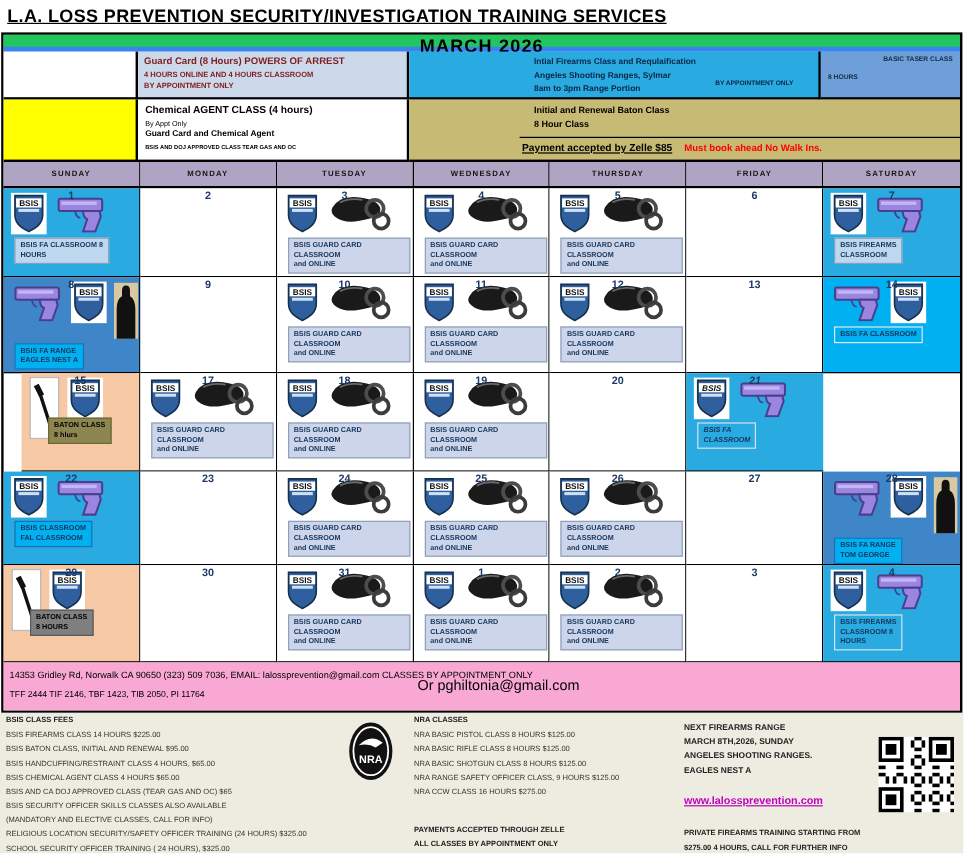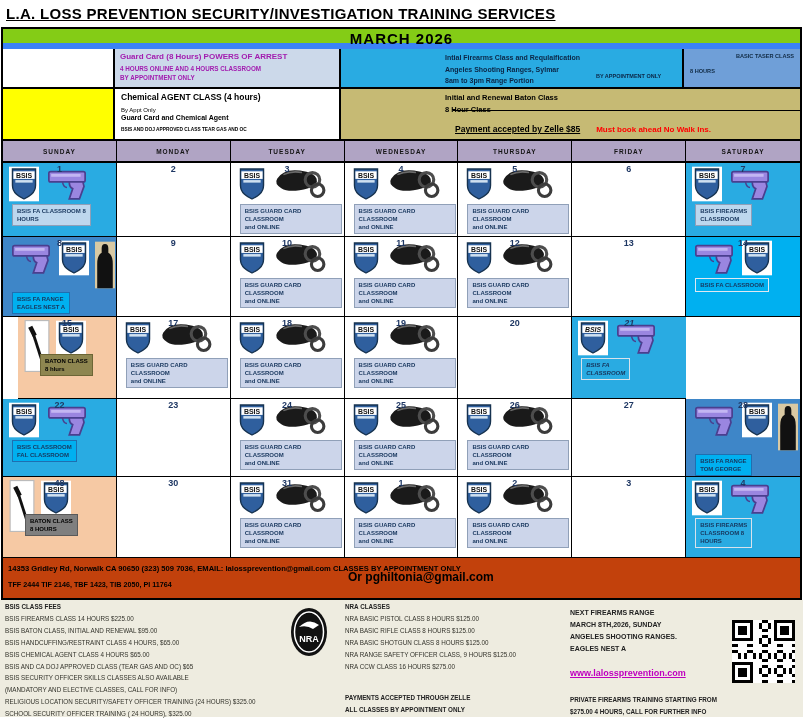--- a/index.html
+++ b/index.html
@@ -1,46 +1,46 @@
 <!DOCTYPE html>
 <html><head>
 <meta charset="utf-8">
 <style>
   *{box-sizing:border-box;margin:0;padding:0}
   html,body{width:803px;height:720px;overflow:hidden;background:#fff;
     font-family:"Liberation Sans",sans-serif;color:#000}
   .page-title{height:27px;padding:5px 0 0 6px;font-size:15px;font-weight:bold;
     text-decoration:underline;letter-spacing:.3px;white-space:nowrap}
   .sheet{margin:0 1px;border:2px solid #000}
-  .month-bar{height:20px;background:#84cc16;border-bottom:6px solid #3b82f6;
+  .month-bar{height:14px;background:#22c55e;border-bottom:4px solid #3b82f6;
     text-align:center;font-size:15px;font-weight:bold;line-height:19px;letter-spacing:1px}
   .hdr-rowA{display:grid;grid-template-columns:112px 226px 343px 1fr;height:40px}
   .hdr-rowB{display:grid;grid-template-columns:112px 226px 1fr;height:52px}
   .blk{position:relative;border-right:2px solid #000;border-bottom:2px solid #000;overflow:hidden}
   .blk:last-child{border-right:none}
   .blank-blk{background:#fff}
-  .guard-blk{background:#ccd9ea;color:#a21caf;padding:3px 5px}
+  .guard-blk{background:#ccd9ea;color:#7f1d1d;padding:3px 5px}
   .guard-blk .t{font-size:8px;font-weight:bold;margin-bottom:4px}
   .guard-blk .s{font-size:6.3px;font-weight:bold;line-height:8.5px}
   .fire-blk{background:#29abe2;color:#0b2545;padding:3px 4px 2px 104px;
     font-size:7px;font-weight:bold;line-height:11.5px}
   .fire-blk .ul{display:inline-block;border-bottom:1.5px solid #000;padding-bottom:1px}
   .fire-blk .appt{position:absolute;left:255px;bottom:5px;font-size:5.5px}
   .taser-blk{background:#6f9fd8;color:#102a43;padding:4px 6px;font-size:5.6px;font-weight:bold}
   .taser-blk .t{text-align:right}
   .taser-blk .h{margin-top:9px;text-align:left}
   .yellow-blk{background:#ffff00}
   .chem-blk{background:#fff;padding:3px 6px}
   .chem-blk .t{font-size:8.5px;font-weight:bold;margin-bottom:5px}
   .chem-blk .s1{font-size:6px;margin-bottom:1px}
   .chem-blk .s2{font-size:7px;font-weight:bold}
   .chem-blk .s3{font-size:4.8px;font-weight:bold;margin-top:6px}
   .tan-blk{background:#c6ba74;padding:3px 0 0 104px;font-size:7.5px;font-weight:bold;line-height:12px}
-  .pay-row{position:absolute;left:112px;right:0;bottom:0;border-top:1.5px solid #000;
-    display:flex;gap:16px;align-items:baseline;padding:12px 0 3px 2px}
+  .pay-row{position:absolute;left:92px;right:0;bottom:0;border-top:1.5px solid #000;
+    display:flex;gap:10px;align-items:baseline;padding:2px 0 3px 2px}
   .pay{font-size:8.5px;font-weight:bold;text-decoration:underline}
   .warn{font-size:8px;font-weight:bold;color:#ff0000}
   .dow-row{display:grid;grid-template-columns:repeat(7,1fr);height:22px;border-bottom:2px solid #000}
   .dow{background:#b0a4c4;border-right:1px solid #000;display:flex;align-items:center;
     justify-content:center;font-size:6.5px;font-weight:bold;letter-spacing:1px;color:#141414}
   .dow:last-child{border-right:none}
   .cal-week{display:grid;grid-template-columns:repeat(7,1fr)}
   #weeks .cal-week:nth-child(1){height:74px}
   #weeks .cal-week:nth-child(2){height:80px}
   #weeks .cal-week:nth-child(3){height:82px}
@@ -55,21 +55,21 @@
   .icon{display:inline-block;line-height:0}
   .icon-bsis-logo svg{width:30px;height:36px}
   .icon-pistol svg{width:44px;height:34px}
   .icon-handcuffs svg{width:54px;height:36px}
   .icon-target svg{width:20px;height:50px}
   .icon-baton svg{width:26px;height:52px}
   .label-box{margin:2px 0 0 9px;width:fit-content;max-width:102px;border:1px solid #90a0b8;
     padding:2px 4px;font-size:6px;font-weight:bold;color:#17365d;line-height:8px;
     position:relative;z-index:3;background:#ccd5ea}
   .label-overlap{margin-top:-18px;margin-left:22px}
-  .address{position:relative;height:40px;background:#c2410c;padding:6px 0 0 5px;font-weight:bold}
+  .address{position:relative;height:40px;background:#f9a8d4;padding:6px 0 0 5px;font-weight:normal}
   .address .l1{font-size:7.6px;white-space:nowrap}
   .address .l2{font-size:7.2px;margin-top:7px}
   .address .l2r{position:absolute;left:345px;top:12px;font-size:12px}
   .bottom{position:relative;height:117px;background:#eeece0;font-size:6.3px;color:#32322a}
   .col-fees{position:absolute;left:5px;top:1px;line-height:11.9px;white-space:nowrap}
   .col-fees .hd,.col-nra .hd{font-weight:bold;color:#222}
   .col-nra{position:absolute;left:345px;top:1px;line-height:11.9px;white-space:nowrap}
   .col-nra .strong{font-weight:bold;color:#222}
   .pay-strong{margin-top:20px}
   .col-right{position:absolute;left:570px;top:7px;line-height:12px;font-weight:bold;
@@ -605,21 +605,21 @@
               </svg></span>
           </div>
           <div class="label-box" style="background: rgb(0, 176, 240); border-color: rgb(31, 111, 176);">
             <div>BSIS FA RANGE</div>
             <div>TOM GEORGE</div>
           </div>
         </div>
       </div>
       <div class="cal-week">
         <div class="cal-cell" style="background: rgb(246, 201, 164);">
-          <div class="day-num">48</div>
+          <div class="day-num">29</div>
           <div class="icon-row">
             <span class="icon icon-baton"><svg viewBox="0 0 22 46">
                 <rect x="0.5" y="0.5" width="21" height="45" fill="#fff" stroke="#bbb"></rect>
                 <line x1="5" y1="6" x2="9" y2="14" stroke="#111" stroke-width="4"></line>
                 <line x1="7" y1="10" x2="16" y2="38" stroke="#111" stroke-width="2.5"></line>
               </svg></span>
             <span class="icon icon-bsis-logo"><svg viewBox="0 0 26 30">
                 <rect width="26" height="30" fill="#fff"></rect>
                 <path d="M3 2 h20 v14 c0 7 -6 10 -10 12 c-4 -2 -10 -5 -10 -12 z" fill="#2f5f9e" stroke="#16324f" stroke-width="1.2"></path>
                 <rect x="3.8" y="4" width="18.4" height="6.6" fill="#fff"></rect>

